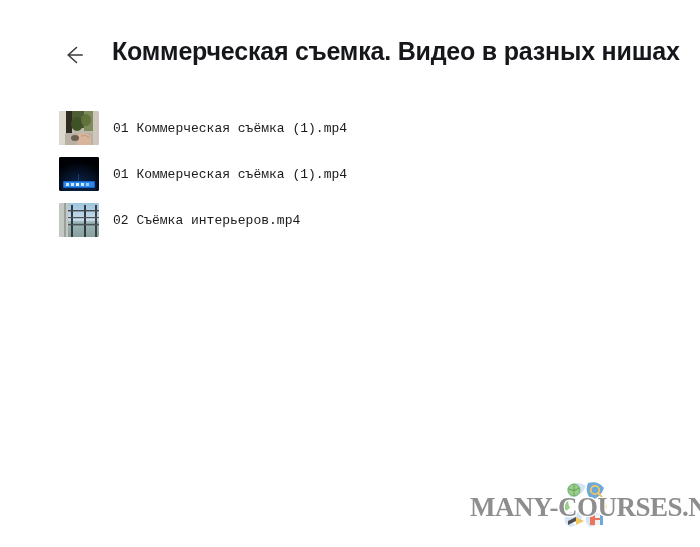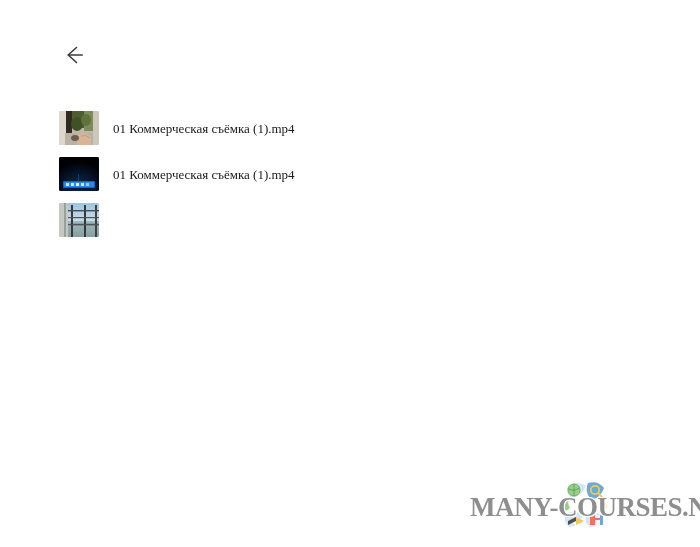--- a/index.html
+++ b/index.html
@@ -75,21 +75,21 @@
     position: relative;
     background: #cfcfcf;
   }
   .thumb svg { display: block; width: 40px; height: 34px; }
   .file-name {
     margin-left: 14px;
     font-size: 13px;
     line-height: 17px;
     color: #1a1a1a;
     white-space: nowrap;
-    font-family: Liberation Serif, serif;
+    font-family: Liberation Mono, monospace;
   }
 
   
   .watermark {
     position: absolute;
     left: 470px;
     top: 474px;
     width: 210px;
     height: 64px;
     pointer-events: none;
@@ -131,20 +131,21 @@
 
   <button class="back-button">
     <span>
       <svg width="26" height="26" viewBox="0 0 26 26" fill="none">
         <path d="M16.5 5.5 L8.2 13 L16.5 20.5" stroke="#3a3a3a" stroke-width="1.6" stroke-linecap="round" stroke-linejoin="round" fill="none"></path>
         <path d="M8.4 13 H22.2" stroke="#3a3a3a" stroke-width="1.6" stroke-linecap="round"></path>
       </svg>
     </span>
   </button>
 
+  <div class="page-title">Коммерческая съемка. Видео в разных нишах</div>
 </div>
 
 <div class="file-list">
 
   <div class="file-row">
     <div class="thumb">
       <svg viewBox="0 0 40 34" preserveAspectRatio="none">
         <defs>
           <linearGradient id="g1a" x1="0" y1="0" x2="0" y2="1">
             <stop offset="0%" stop-color="#cfcabf"></stop>
@@ -210,20 +211,21 @@
         <rect x="11" y="20" width="29" height="3" fill="#6b8b86" opacity="0.5"></rect>
         <rect x="12" y="2" width="2" height="32" fill="#33393d"></rect>
         <rect x="25" y="2" width="2" height="32" fill="#33393d"></rect>
         <rect x="36" y="2" width="2" height="32" fill="#3a4145"></rect>
         <rect x="9" y="7" width="31" height="1.4" fill="#454c50"></rect>
         <rect x="9" y="14" width="31" height="1.2" fill="#4d5458"></rect>
         <rect x="9" y="21" width="31" height="1.2" fill="#4d5458"></rect>
         <rect x="5" y="0" width="2" height="34" fill="#9a9f9a"></rect>
       </svg>
     </div>
+    <div class="file-name">02 Съёмка интерьеров.mp4</div>
   </div>
 
 </div>
 
 <div class="watermark">
 
   <div class="wm-logo">
     <svg viewBox="0 0 62 62" width="62" height="62">
 
       <g opacity="0.95">

